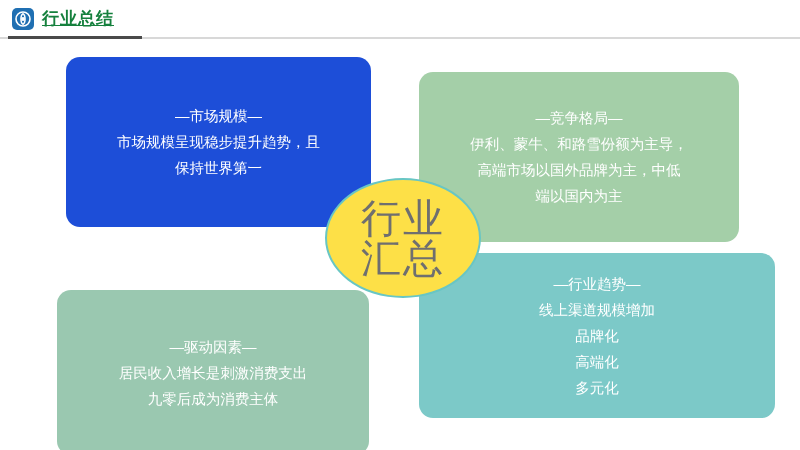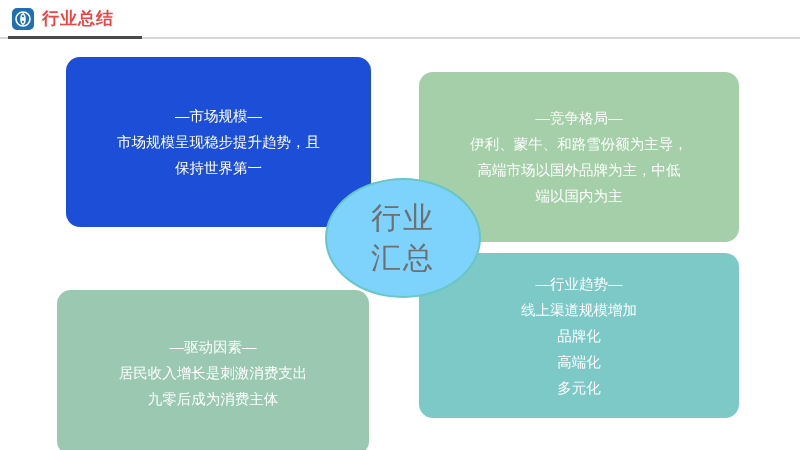--- a/index.html
+++ b/index.html
@@ -35,23 +35,24 @@
     align-items: center;
     justify-content: center;
   }
   .header-logo svg { display: block; }
   .header-title {
     position: absolute;
     left: 42px;
     top: 6px;
     font-size: 17px;
     font-weight: bold;
-    color: #ef4444;
+    color: #15803d;
     letter-spacing: 1px;
     line-height: 26px;
+    text-decoration: underline;
   }
   .header-rule {
     position: absolute;
     left: 0;
     top: 37px;
     width: 800px;
     height: 2px;
     background: #d8d8d8;
   }
   .header-rule-accent {
@@ -99,41 +100,41 @@
     left: 57px;
     top: 253px;
     width: 312px;
     height: 165px;
     background: #9ac8b0;
     margin-top: 37px;
   }
   .card-br {
     left: 419px;
     top: 253px;
-    width: 320px;
+    width: 356px;
     height: 165px;
     background: #7cc9c8;
   }
 
   
   .center-circle {
     position: absolute;
     left: 325px;
     top: 178px;
     width: 152px;
     height: 116px;
     border-radius: 50%;
-    background: #7dd3fc;
+    background: #fde047;
     border: 2px solid #68c6c4;
     display: flex;
     align-items: center;
     justify-content: center;
     text-align: center;
     color: #6f6f6f;
-    font-size: 30px;
+    font-size: 40px;
     line-height: 40px;
     letter-spacing: 2px;
     white-space: pre-line;
   }
 </style>
 </head>
 <body>
 
 <div class="header">
   <div class="header-logo">

